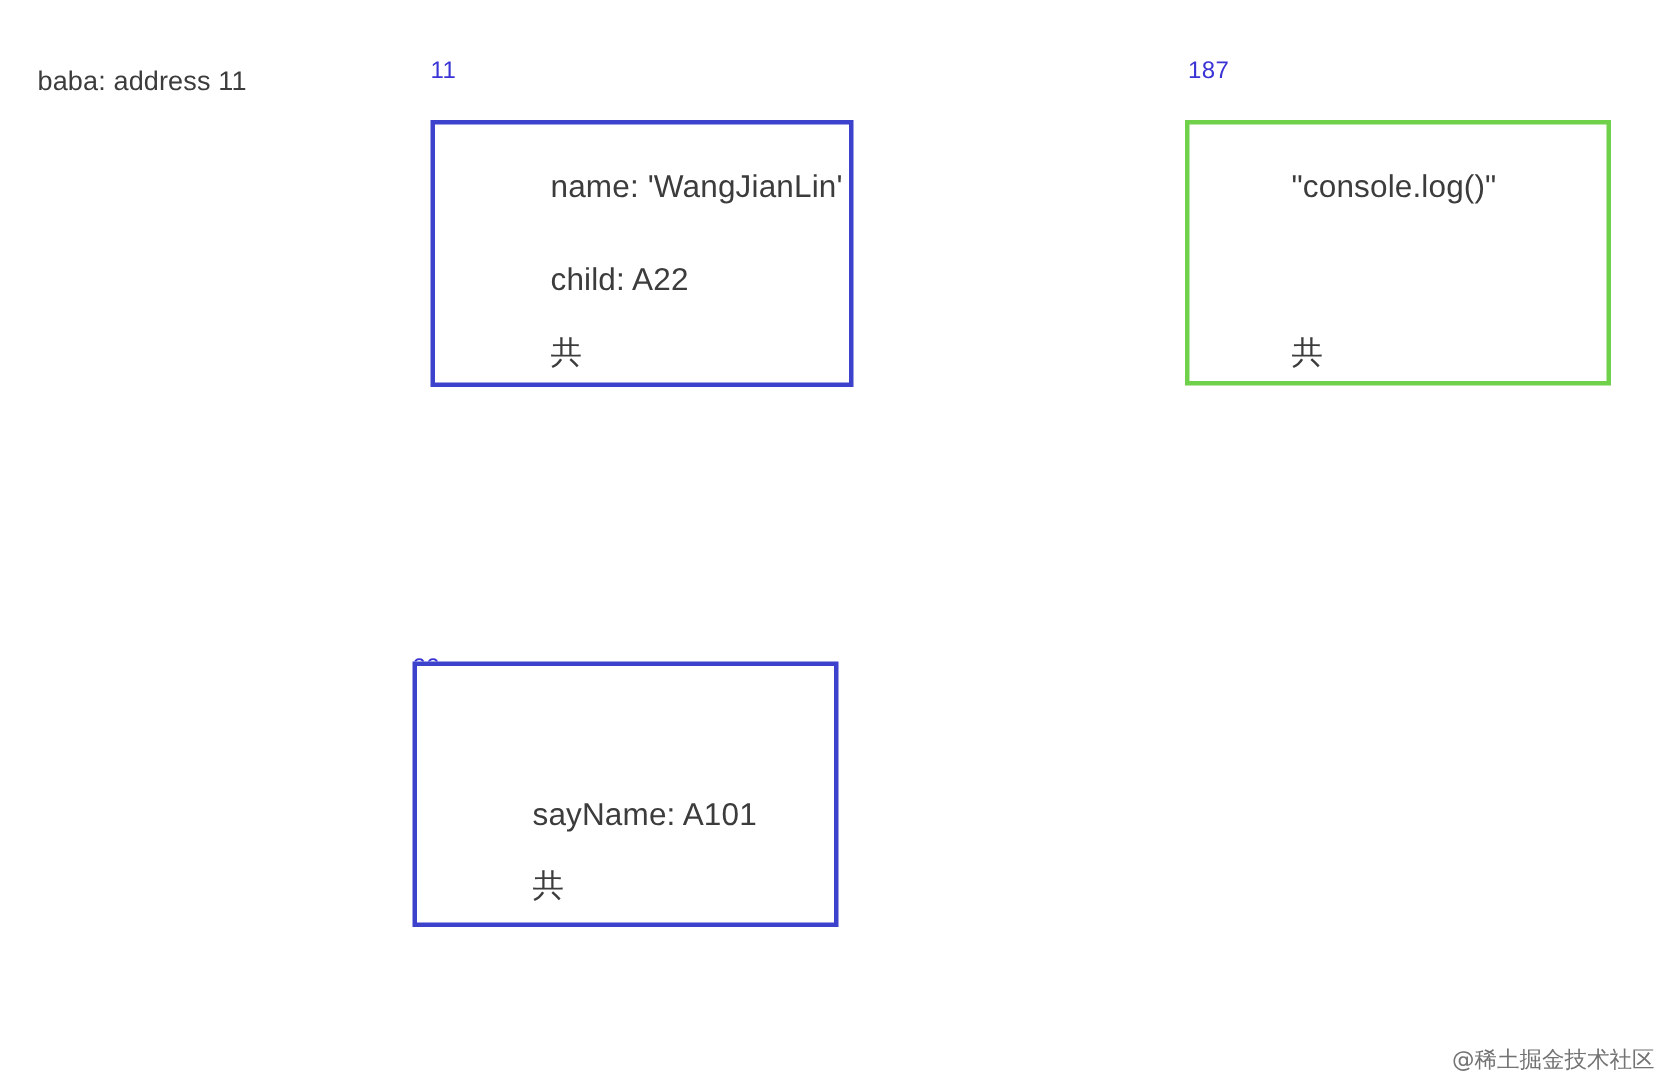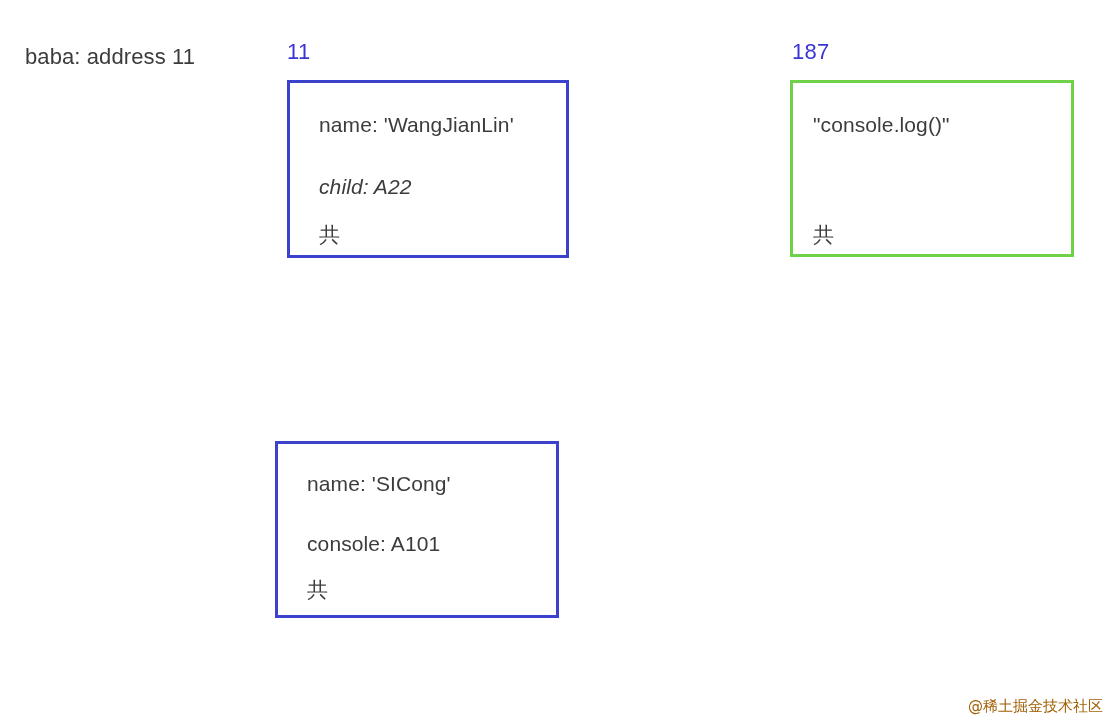--- a/index.html
+++ b/index.html
@@ -17,29 +17,29 @@
     height: 724px;
     background: #ffffff;
     overflow: hidden;
   }
   .abs { position: absolute; }
 
   
   .caption {
     left: 25px;
     top: 44px;
-    font-size: 22px;
+    font-size: 18px;
     color: #3c3c3c;
     letter-spacing: 0.1px;
     white-space: nowrap;
   }
 
   
   .addr-label {
-    font-size: 22px;
+    font-size: 16px;
     color: #3A34D6;
     letter-spacing: 0.3px;
     white-space: nowrap;
   }
   #label-11  { left: 287px; top: 39px; }
   #label-101 { left: 792px; top: 39px; }
   #label-22  { left: 275px; top: 397px; margin-top: 40px; }
 
   
   .obj-box {
@@ -50,52 +50,53 @@
   .obj-box.green { border: 3px solid #6FD04A; }
 
   #box-11  { left: 287px; top: 80px;  width: 282px; height: 178px; }
   #box-101 { left: 790px; top: 80px;  width: 284px; height: 177px; }
   #box-22  { left: 275px; top: 441px; width: 284px; height: 177px; }
 
   .box-body {
     position: relative;
     width: 100%;
     height: 100%;
+    margin-left: 48px;
   }
   .row {
     position: absolute;
     font-size: 21px;
     color: #3c3c3c;
     white-space: nowrap;
     letter-spacing: 0.1px;
   }
   .row.cjk {
     font-family: "DejaVu Sans", "Liberation Sans", sans-serif;
   }
 
   
   #box-11 .r0 { left: 29px; top: 30px; }
-  #box-11 .r1 { left: 29px; top: 92px; font-style: italic; }
+  #box-11 .r1 { left: 29px; top: 92px; }
   #box-11 .r2 { left: 29px; top: 138px; }
 
   
   #box-101 .r0 { left: 20px; top: 30px; }
   #box-101 .r1 { left: 20px; top: 138px; }
 
   
   #box-22 .r0 { left: 29px; top: 28px; }
   #box-22 .r1 { left: 29px; top: 88px; }
   #box-22 .r2 { left: 29px; top: 132px; }
 
   
   .watermark {
     right: 14px;
     bottom: 8px;
     font-size: 15px;
-    color: #a16207;
+    color: #737373;
     font-family: "DejaVu Sans", "Liberation Sans", sans-serif;
     white-space: nowrap;
   }
 </style>
 </head>
 <body>
 
 <div id="canvas">
 
   <div class="abs caption">baba: address 11</div>
@@ -116,21 +117,20 @@
     <div class="box-body">
       <div class="row r0">"console.log()"</div>
       <div class="row r1 cjk">共</div>
     </div>
   </div>
 
   <div class="abs addr-label" id="label-22">22</div>
 
   <div class="abs obj-box blue" id="box-22">
     <div class="box-body">
-      <div class="row r0">name: 'SICong'</div>
-      <div class="row r1">console: A101</div>
+      <div class="row r1">sayName: A101</div>
       <div class="row r2 cjk">共</div>
     </div>
   </div>
 
   <div class="abs watermark">@稀土掘金技术社区</div>
 
 </div>
 
 </body></html>

